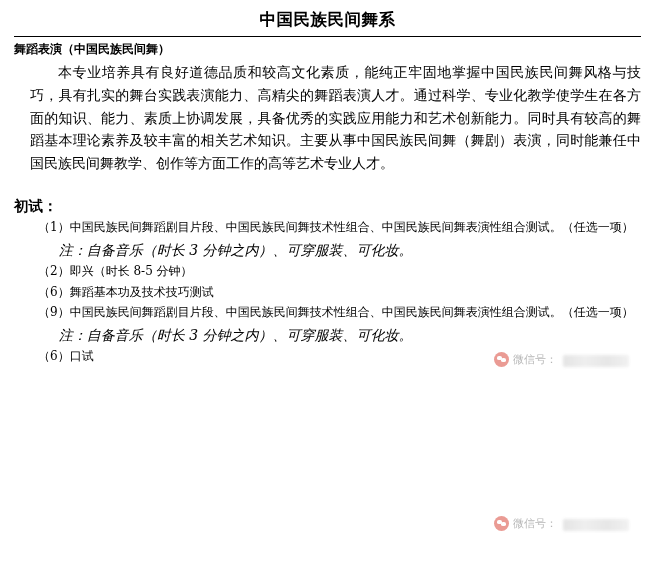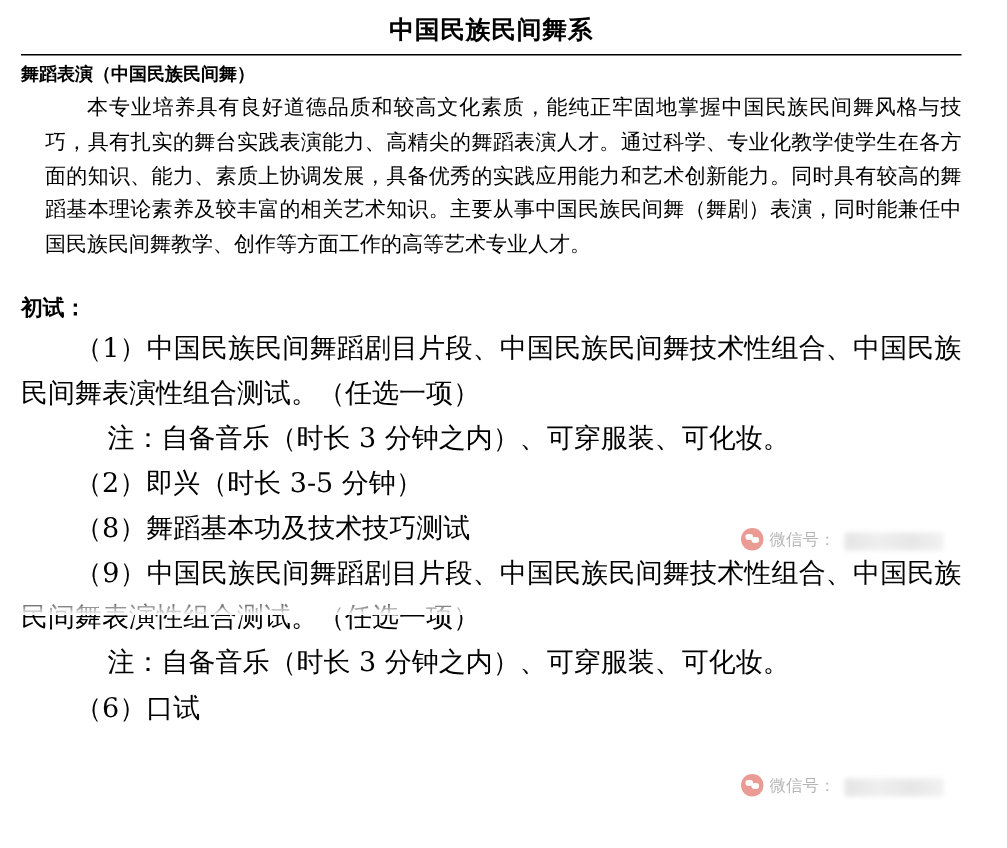--- a/index.html
+++ b/index.html
@@ -53,32 +53,33 @@
   .indent2 {
     text-indent: 2em;
   }
   .sub-label {
     font-weight: bold;
     font-size: 14.5px;
     margin: 20px 0 2px 0;
     line-height: 1.5;
   }
   .item {
-    font-size: 18px;
+    font-size: 12px;
     line-height: 1.62;
     margin: 0 0 1px 0;
     text-indent: 2em;
     text-align: justify;
     text-justify: inter-ideograph;
   }
   .note {
-    font-size: 18px;
+    font-size: 14px;
     line-height: 1.62;
     margin: 0 0 1px 0;
     text-indent: 3.2em;
+    font-style: italic;
   }
   .watermark {
     position: absolute;
     display: flex;
     align-items: flex-end;
     gap: 4px;
     opacity: 0.55;
     pointer-events: none;
   }
   .wm1 { left: 494px; top: 352px; }
@@ -138,24 +139,24 @@
 
   <div class="section-head">舞蹈表演（中国民族民间舞）</div>
 
   <p class="para indent2">本专业培养具有良好道德品质和较高文化素质，能纯正牢固地掌握中国民族民间舞风格与技巧，具有扎实的舞台实践表演能力、高精尖的舞蹈表演人才。通过科学、专业化教学使学生在各方面的知识、能力、素质上协调发展，具备优秀的实践应用能力和艺术创新能力。同时具有较高的舞蹈基本理论素养及较丰富的相关艺术知识。主要从事中国民族民间舞（舞剧）表演，同时能兼任中国民族民间舞教学、创作等方面工作的高等艺术专业人才。</p>
 
   <div class="sub-label">初试：</div>
 
   <p class="item">（1）中国民族民间舞蹈剧目片段、中国民族民间舞技术性组合、中国民族民间舞表演性组合测试。（任选一项）</p>
   <p class="note">注：自备音乐（时长 3 分钟之内）、可穿服装、可化妆。</p>
 
-  <p class="item">（2）即兴（时长 3-5 分钟）</p>
+  <p class="item">（2）即兴（时长 8-5 分钟）</p>
 
 
-  <p class="item">（8）舞蹈基本功及技术技巧测试</p>
+  <p class="item">（6）舞蹈基本功及技术技巧测试</p>
 
   <p class="item">（9）中国民族民间舞蹈剧目片段、中国民族民间舞技术性组合、中国民族民间舞表演性组合测试。（任选一项）</p>
   <p class="note">注：自备音乐（时长 3 分钟之内）、可穿服装、可化妆。</p>
 
   <p class="item">（6）口试</p>
 
   <div class="watermark wm1">
     <span class="wm-logo"></span>
     <span class="wm-text">微信号：</span>
     <span class="wm-blur"></span>

